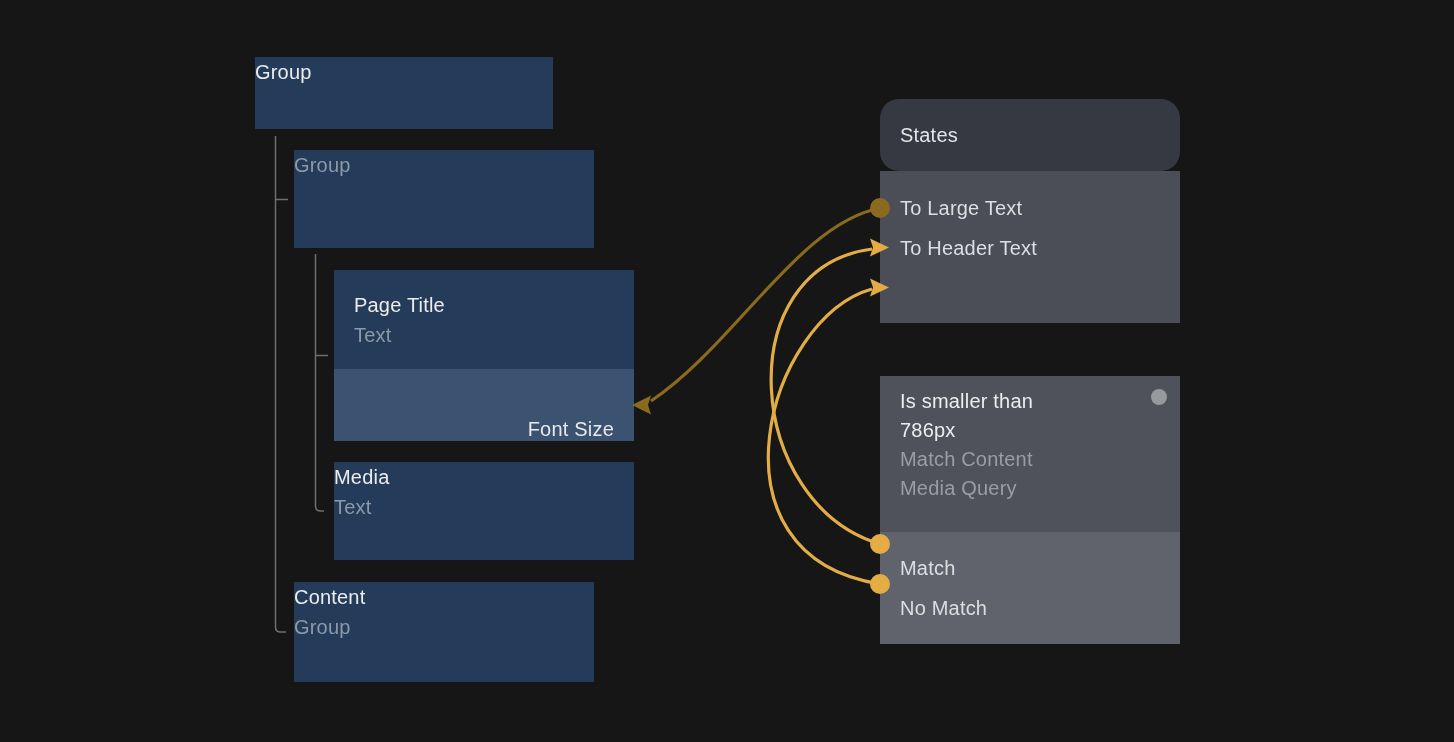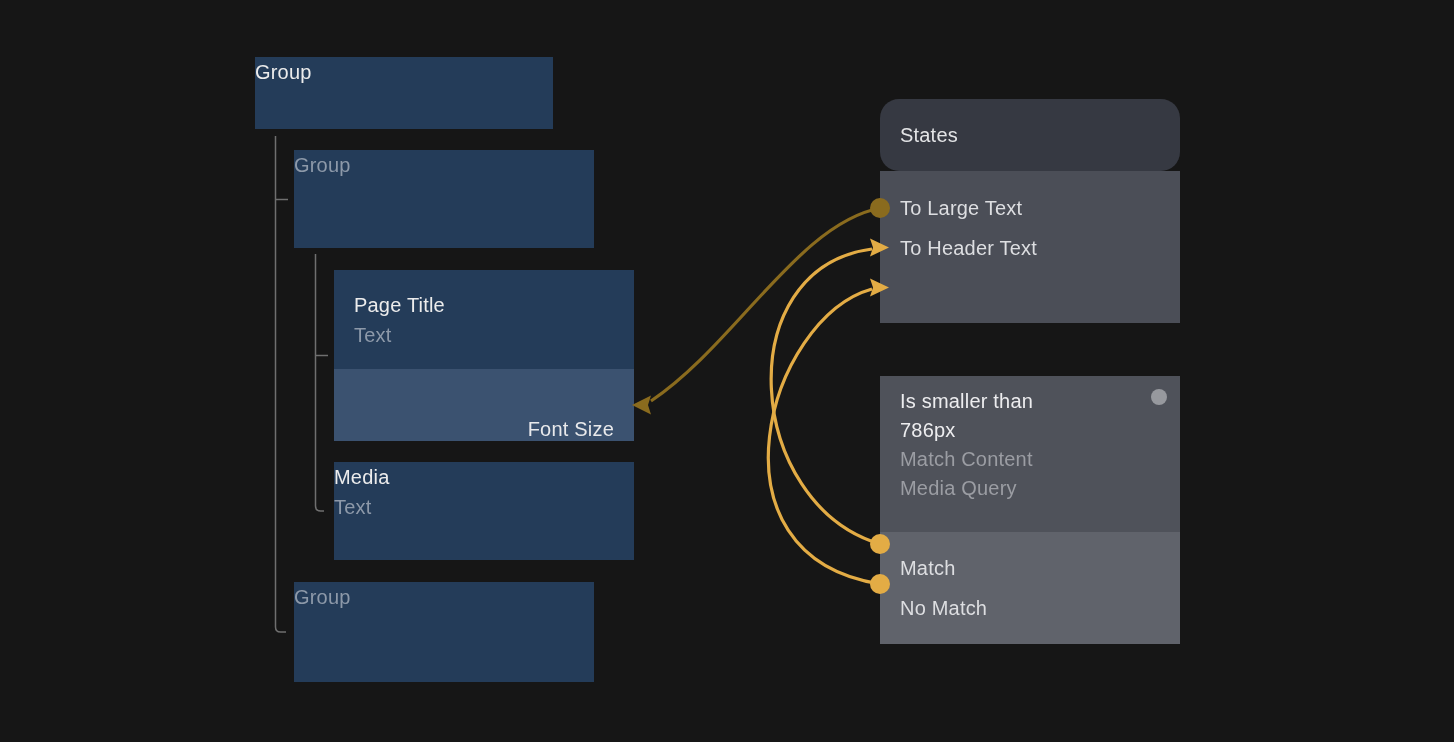--- a/index.html
+++ b/index.html
@@ -168,20 +168,21 @@
       <span>Font Size</span>
     </div>
   </div>
 
   <div class="node" style="left:334px; top:462px; width:300px; height:98px;">
     <div class="node-title">Media</div>
     <div class="node-subtitle">Text</div>
   </div>
 
   <div class="node" style="left:294px; top:582px; width:300px; height:100px;">
+    <div class="node-title">Content</div>
     <div class="node-subtitle">Group</div>
   </div>
 
   <div class="panel" style="left:880px; top:99px;">
     <div class="panel-header states-header">
       <span>States</span>
     </div>
     <div class="states-body">
       <div class="panel-item">To Large Text</div>
       <div class="panel-item">To Header Text</div>

